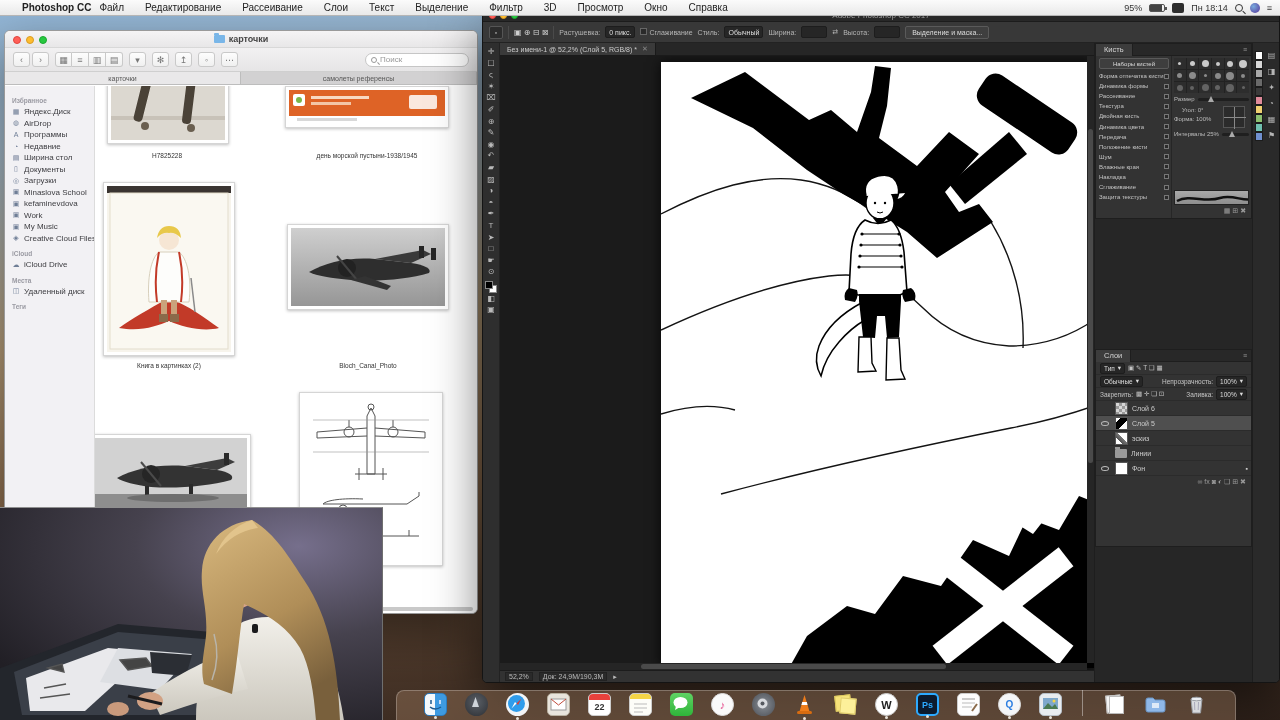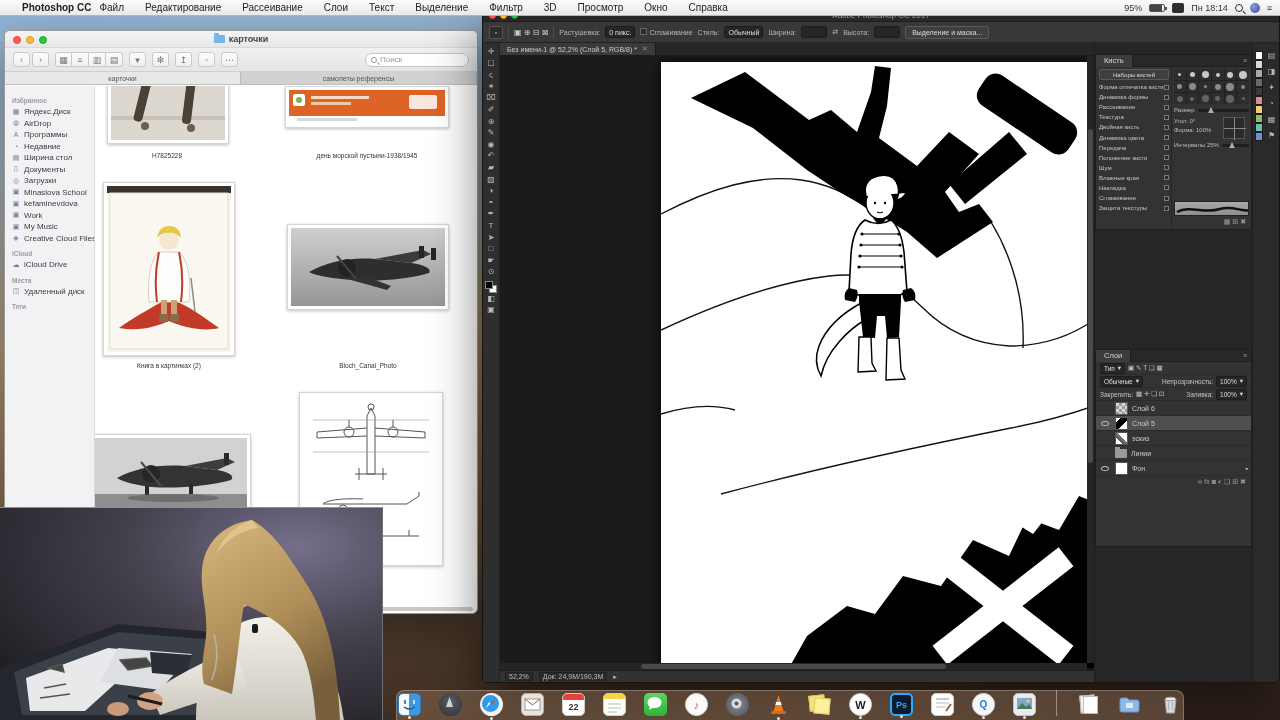--- a/index.html
+++ b/index.html
@@ -134,21 +134,21 @@
   .nav-foot{position:absolute;left:0;right:0;bottom:2px;display:flex;align-items:center;gap:4px;padding:0 5px;font-size:6.5px;color:#bbb;}
   
   .iconstrip{position:absolute;right:0;top:0;bottom:0;width:27px;background:#2a2a2a;border-left:1px solid #1e1e1e;display:flex;padding-top:8px;}
   .swcol{width:11px;display:flex;flex-direction:column;align-items:center;gap:0;}
   .sw{width:8px;height:9px;border:1px solid #1c1c1c;}
   .icol{flex:1;display:flex;flex-direction:column;align-items:center;gap:7px;font-size:8px;color:#b5b5b5;}
   
   .webcam{position:absolute;left:0;top:507px;width:383px;height:213px;z-index:30;border-top:1px solid #8f8f8f;border-right:1px solid #6f6f6f;overflow:hidden;background:#222;}
   
   .dock{position:absolute;left:396px;bottom:0;height:30px;z-index:40;display:flex;align-items:flex-end;gap:18px;
-    background:rgba(150,118,90,.45);border:1px solid rgba(255,255,255,.25);border-bottom:none;border-radius:8px 8px 0 0;padding:3px 1px 4px;}
+    background:rgba(150,118,90,.45);border:1px solid rgba(255,255,255,.25);border-bottom:none;border-radius:8px 8px 0 0;padding:3px 27px 4px;}
   .dicon{width:23px;height:23px;position:relative;border-radius:5px;flex:none;}
   .dicon.run:after{content:"";position:absolute;left:50%;bottom:-4px;width:3px;height:3px;margin-left:-1.5px;border-radius:50%;background:#e8e3da;}
   .dsep{width:1px;height:26px;background:rgba(255,255,255,.4);margin:0 2px;}
   .dlabel{position:absolute;inset:0;display:flex;align-items:center;justify-content:center;font-weight:bold;}
 </style>
 </head>
 <body>
 
 <div class="screen">
 
@@ -524,21 +524,21 @@
         </div>
         <div class="ps-status">
           <span class="st-box">52,2%</span>
           <span class="st-box">Док: 24,9M/190,3M</span>
           <span>▸</span>
         </div>
       </div>
 
       <div class="paneldock">
 
-        <div class="panel" style="top:11px;height:176px;">
+        <div class="panel" style="top:0;height:176px;text-align:center;">
           <div class="ptabs">
             <span class="ptab">Кисть</span>
             <span class="pmenu">≡</span>
           </div>
           <div class="brush-body">
             <div class="b-left">
               <div class="b-presets">Наборы кистей</div>
               <div class="b-row">
                   <span>Форма отпечатка кисти</span>
                   <span class="cb"></span>

